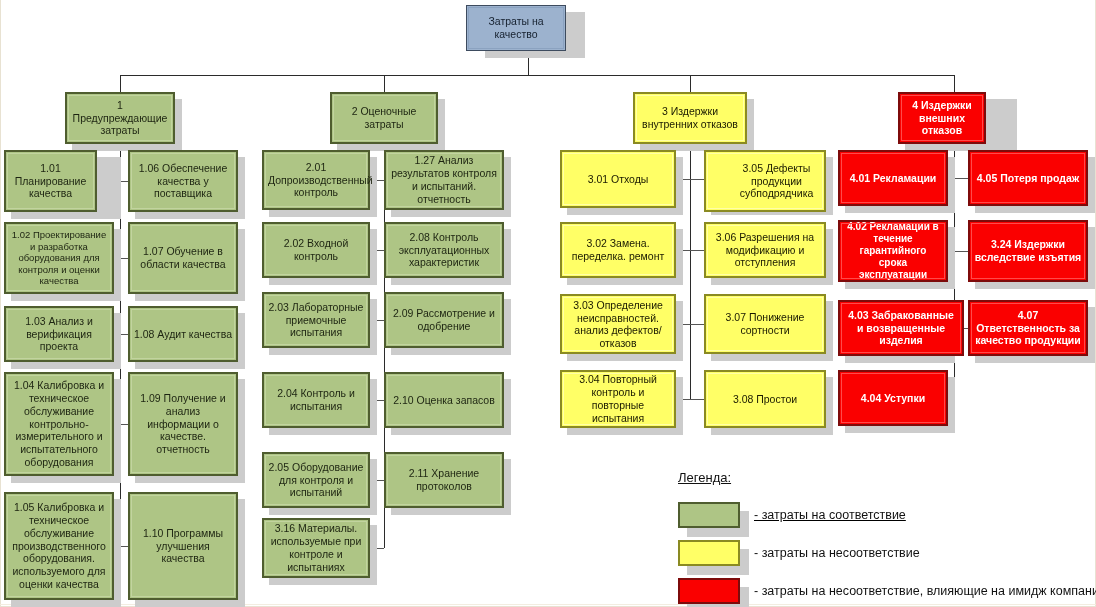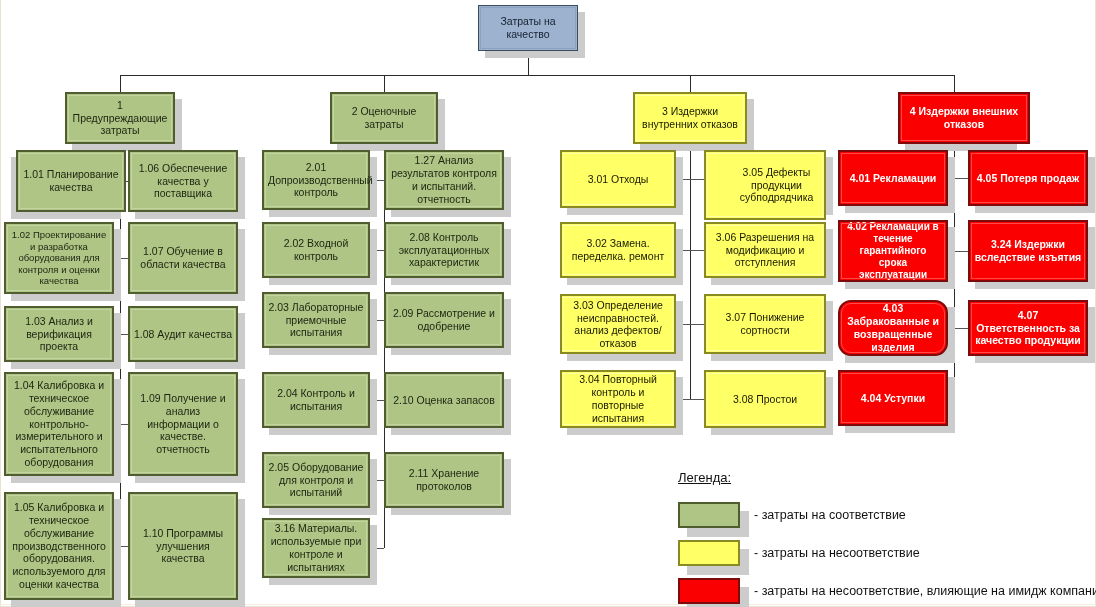--- a/index.html
+++ b/index.html
@@ -151,29 +151,29 @@
       <div class="ln thin" style="left: 948px; top: 328px; width: 6px; height: 1px;"></div>
       <div class="ln thin" style="left: 948px; top: 398px; width: 6px; height: 1px;"></div>
       <div class="ln thin" style="left: 954px; top: 178px; width: 14px; height: 1px;"></div>
       <div class="ln thin" style="left: 954px; top: 251px; width: 14px; height: 1px;"></div>
       <div class="ln thin" style="left: 954px; top: 328px; width: 14px; height: 1px;"></div>
       <div class="ln" style="left: 120px; top: 75px; width: 834px; height: 1.4px;"></div>
     </div>
 
   <div id="nodes">
       <div class="shadow" style="left: 485px; top: 12px; width: 100px; height: 46px;"></div>
-      <div class="node c-blue head" style="left: 478px; top: 5px; width: 100px; height: 46px;">
+      <div class="node c-blue head" style="left: 466px; top: 5px; width: 100px; height: 46px;">
         <span class="lbl">Затраты на качество</span>
       </div>
       <div class="shadow" style="left: 72px; top: 99px; width: 110px; height: 52px;"></div>
       <div class="node c-green head" style="left: 65px; top: 92px; width: 110px; height: 52px;">
         <span class="lbl">1 Предупреждающие затраты</span>
       </div>
       <div class="shadow" style="left: 11px; top: 157px; width: 110px; height: 62px;"></div>
-      <div class="node c-green" style="left: 16px; top: 150px; width: 110px; height: 62px;">
+      <div class="node c-green" style="left: 4px; top: 150px; width: 93px; height: 62px;">
         <span class="lbl">1.01 Планирование качества</span>
       </div>
       <div class="shadow" style="left: 11px; top: 229px; width: 110px; height: 72px;"></div>
       <div class="node c-green" style="left: 4px; top: 222px; width: 110px; height: 72px; font-size: 9.5px;">
         <span class="lbl">1.02 Проектирование и разработка оборудования для контроля и оценки качества</span>
       </div>
       <div class="shadow" style="left: 11px; top: 313px; width: 110px; height: 56px;"></div>
       <div class="node c-green" style="left: 4px; top: 306px; width: 110px; height: 56px;">
         <span class="lbl">1.03 Анализ и верификация проекта</span>
       </div>
@@ -267,49 +267,49 @@
       </div>
       <div class="shadow" style="left: 567px; top: 301px; width: 116px; height: 60px;"></div>
       <div class="node c-yellow" style="left: 560px; top: 294px; width: 116px; height: 60px; align-items: flex-end;">
         <span class="lbl">3.03 Определение неисправностей. анализ дефектов/отказов</span>
       </div>
       <div class="shadow" style="left: 567px; top: 377px; width: 116px; height: 58px;"></div>
       <div class="node c-yellow" style="left: 560px; top: 370px; width: 116px; height: 58px;">
         <span class="lbl">3.04 Повторный контроль и повторные испытания</span>
       </div>
       <div class="shadow" style="left: 711px; top: 157px; width: 122px; height: 58px;"></div>
-      <div class="node c-yellow" style="left: 704px; top: 150px; width: 122px; height: 70px; padding-left: 27px;">
+      <div class="node c-yellow" style="left: 704px; top: 150px; width: 122px; height: 62px; padding-left: 27px;">
         <span class="lbl">3.05 Дефекты продукции субподрядчика</span>
       </div>
       <div class="shadow" style="left: 711px; top: 229px; width: 122px; height: 56px;"></div>
       <div class="node c-yellow" style="left: 704px; top: 222px; width: 122px; height: 56px;">
         <span class="lbl">3.06 Разрешения на модификацию и отступления</span>
       </div>
       <div class="shadow" style="left: 711px; top: 301px; width: 122px; height: 60px;"></div>
       <div class="node c-yellow" style="left: 704px; top: 294px; width: 122px; height: 60px;">
         <span class="lbl">3.07 Понижение сортности</span>
       </div>
       <div class="shadow" style="left: 711px; top: 377px; width: 122px; height: 58px;"></div>
       <div class="node c-yellow" style="left: 704px; top: 370px; width: 122px; height: 58px;">
         <span class="lbl">3.08 Простои</span>
       </div>
       <div class="shadow" style="left: 905px; top: 99px; width: 112px; height: 52px;"></div>
-      <div class="node c-red head" style="left: 898px; top: 92px; width: 132px; height: 52px;">
+      <div class="node c-red head" style="left: 898px; top: 92px; width: 88px; height: 52px;">
         <span class="lbl">4 Издержки внешних отказов</span>
       </div>
       <div class="shadow" style="left: 845px; top: 157px; width: 110px; height: 56px;"></div>
       <div class="node c-red" style="left: 838px; top: 150px; width: 110px; height: 56px;">
         <span class="lbl">4.01 Рекламации</span>
       </div>
       <div class="shadow" style="left: 845px; top: 227px; width: 110px; height: 62px;"></div>
       <div class="node c-red" style="left: 838px; top: 220px; width: 110px; height: 62px; font-size: 10px;">
         <span class="lbl">4.02 Рекламации в течение гарантийного срока эксплуатации</span>
       </div>
       <div class="shadow" style="left: 845px; top: 307px; width: 110px; height: 56px;"></div>
-      <div class="node c-red" style="left: 838px; top: 300px; width: 110px; height: 56px; border-radius: 13px;">
+      <div class="node c-red" style="left: 838px; top: 300px; width: 126px; height: 56px;">
         <span class="lbl">4.03 Забракованные и возвращенные изделия</span>
       </div>
       <div class="shadow" style="left: 845px; top: 377px; width: 110px; height: 56px;"></div>
       <div class="node c-red" style="left: 838px; top: 370px; width: 110px; height: 56px;">
         <span class="lbl">4.04 Уступки</span>
       </div>
       <div class="shadow" style="left: 975px; top: 157px; width: 120px; height: 56px;"></div>
       <div class="node c-red" style="left: 968px; top: 150px; width: 120px; height: 56px;">
         <span class="lbl">4.05 Потеря продаж</span>
       </div>
@@ -319,21 +319,21 @@
       </div>
       <div class="shadow" style="left: 975px; top: 307px; width: 120px; height: 56px;"></div>
       <div class="node c-red" style="left: 968px; top: 300px; width: 120px; height: 56px;">
         <span class="lbl">4.07 Ответственность за качество продукции</span>
       </div>
     </div>
 
   <div id="legend" style="left:678px;top:470px;width:412px;height:120px;">
     <div class="legend-title">Легенда:</div>
     <div id="legend-rows">
-        <div class="legend-row" style="left: 0px; top: 32px;">
+        <div class="legend-row" style="left: 0px; top: 32px; text-decoration: underline;">
           <div class="legend-sw sw-green">
             <div class="legend-sw-shadow"></div>
           </div>
           <div class="legend-text">- затраты на соответствие</div>
         </div>
         <div class="legend-row" style="left: 0px; top: 70px;">
           <div class="legend-sw sw-yellow">
             <div class="legend-sw-shadow"></div>
           </div>
           <div class="legend-text">- затраты на несоответствие</div>

